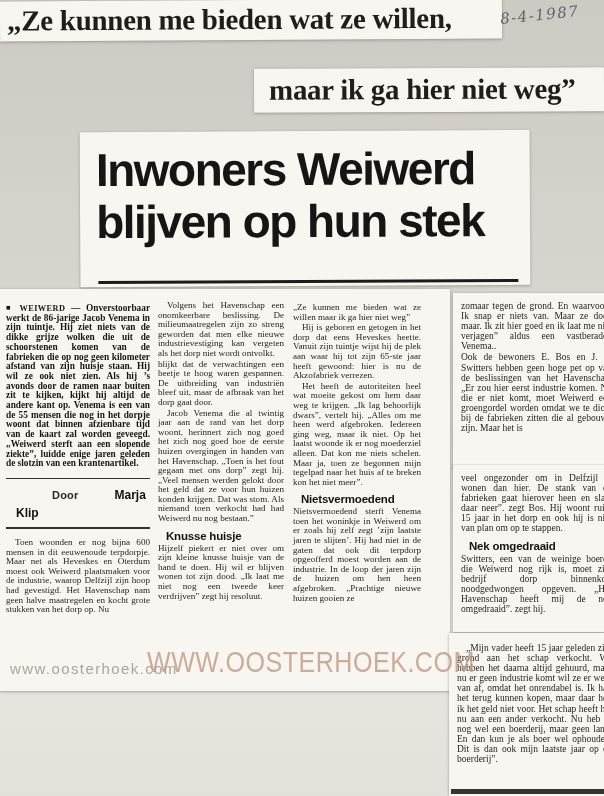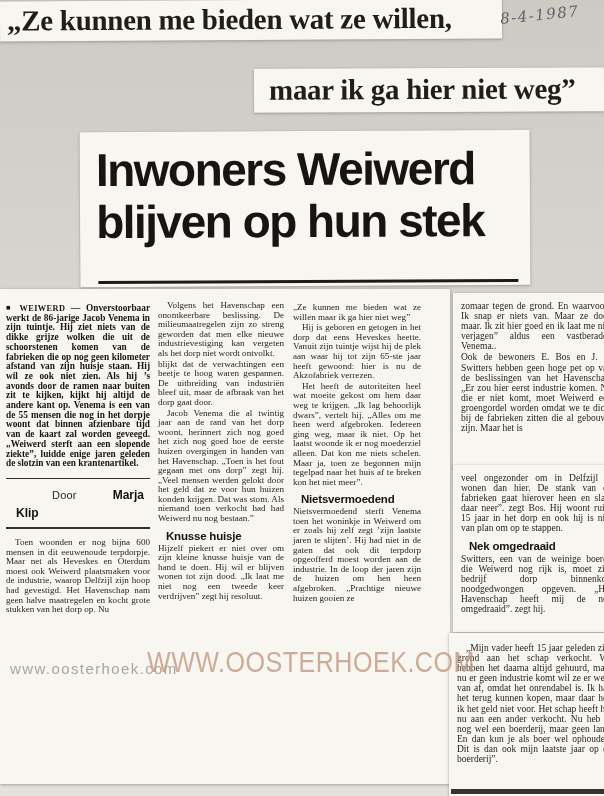--- a/index.html
+++ b/index.html
@@ -23,21 +23,21 @@
   #strip2 .quote{padding-left:15px;line-height:42px;}
   
   #headpiece{left:80px;top:131px;width:450px;height:155px;transform:rotate(-.3deg);}
   .main-title{
     font-family:"Liberation Sans","DejaVu Sans",sans-serif;font-weight:700;
     font-size:46px;line-height:52px;letter-spacing:-1.5px;color:#161513;
     padding:12px 0 0 16px;
   }
   #head-rule{position:absolute;left:18px;right:12px;bottom:3px;height:3px;background:#1c1b19;}
   
-  #bodypiece{left:0;top:289px;width:450px;height:495px;}
+  #bodypiece{left:0;top:289px;width:450px;height:402px;}
   .col{position:absolute;top:14px;}
   #col1{left:6px;width:144px;}
   #col2{left:158px;width:126px;top:12px;}
   #col3{left:293px;width:128px;top:14px;}
   .body-text{
     font-size:9.1px;line-height:9.6px;text-align:justify;color:#221f1b;
     text-justify:inter-word;
   }
   .intro{
     font-size:9.3px;line-height:9.7px;font-weight:700;text-align:justify;color:#181613;
@@ -48,21 +48,21 @@
   .para{margin:0 0 1px 0;}
   .subhead{
     font-family:"Liberation Sans","DejaVu Sans",sans-serif;font-weight:700;
     font-size:11.5px;letter-spacing:-.2px;margin:6px 0 2px 8px;color:#151412;
   }
   
   #byline{
     margin-top:9px;border-top:1px solid #33312d;border-bottom:2px solid #33312d;
     padding:6px 0 6px 10px;font-family:"Liberation Sans","DejaVu Sans",sans-serif;
   }
-  #byline .prefix{font-size:11px;font-weight:400;letter-spacing:.2px;color:#2a2824;font-stretch:condensed;padding-left:36px;}
+  #byline .prefix{font-size:11px;font-weight:700;letter-spacing:.2px;color:#2a2824;font-stretch:condensed;padding-left:36px;}
   #byline .author{font-size:12px;font-weight:700;margin-left:4px;color:#131210;padding-left:32px;}
   #col1 .body-text{margin-top:9px;}
   
   .c4{padding:8px 7px 0 8px;}
   #c4a{left:453px;top:293px;width:151px;height:168px;}
   #c4b{left:453px;top:465px;width:151px;height:159px;}
   #c4d{left:449px;top:633px;width:155px;height:153px;padding-top:10px;}
   .c4 .body-text{font-size:9.5px;line-height:10.1px;}
   #bottom-rule{position:absolute;left:451px;top:789px;width:153px;height:5px;background:#37342f;}
   

